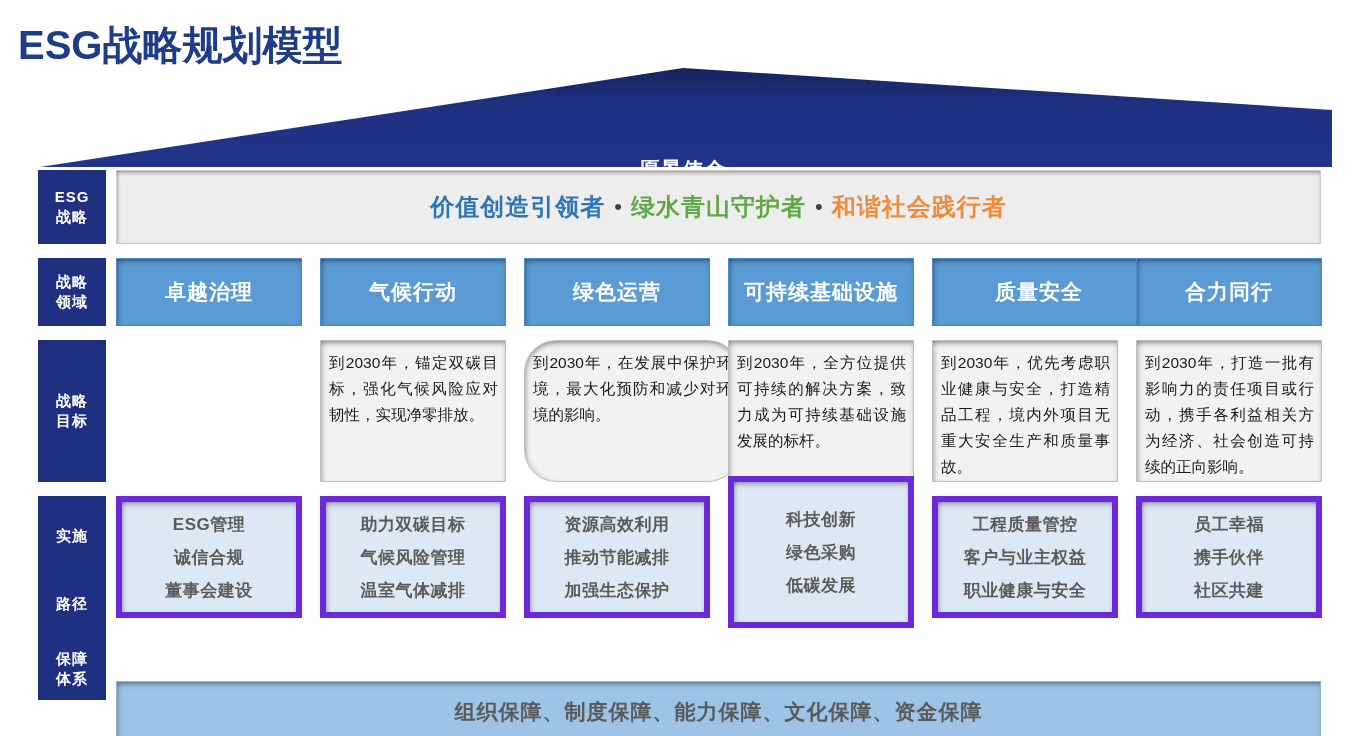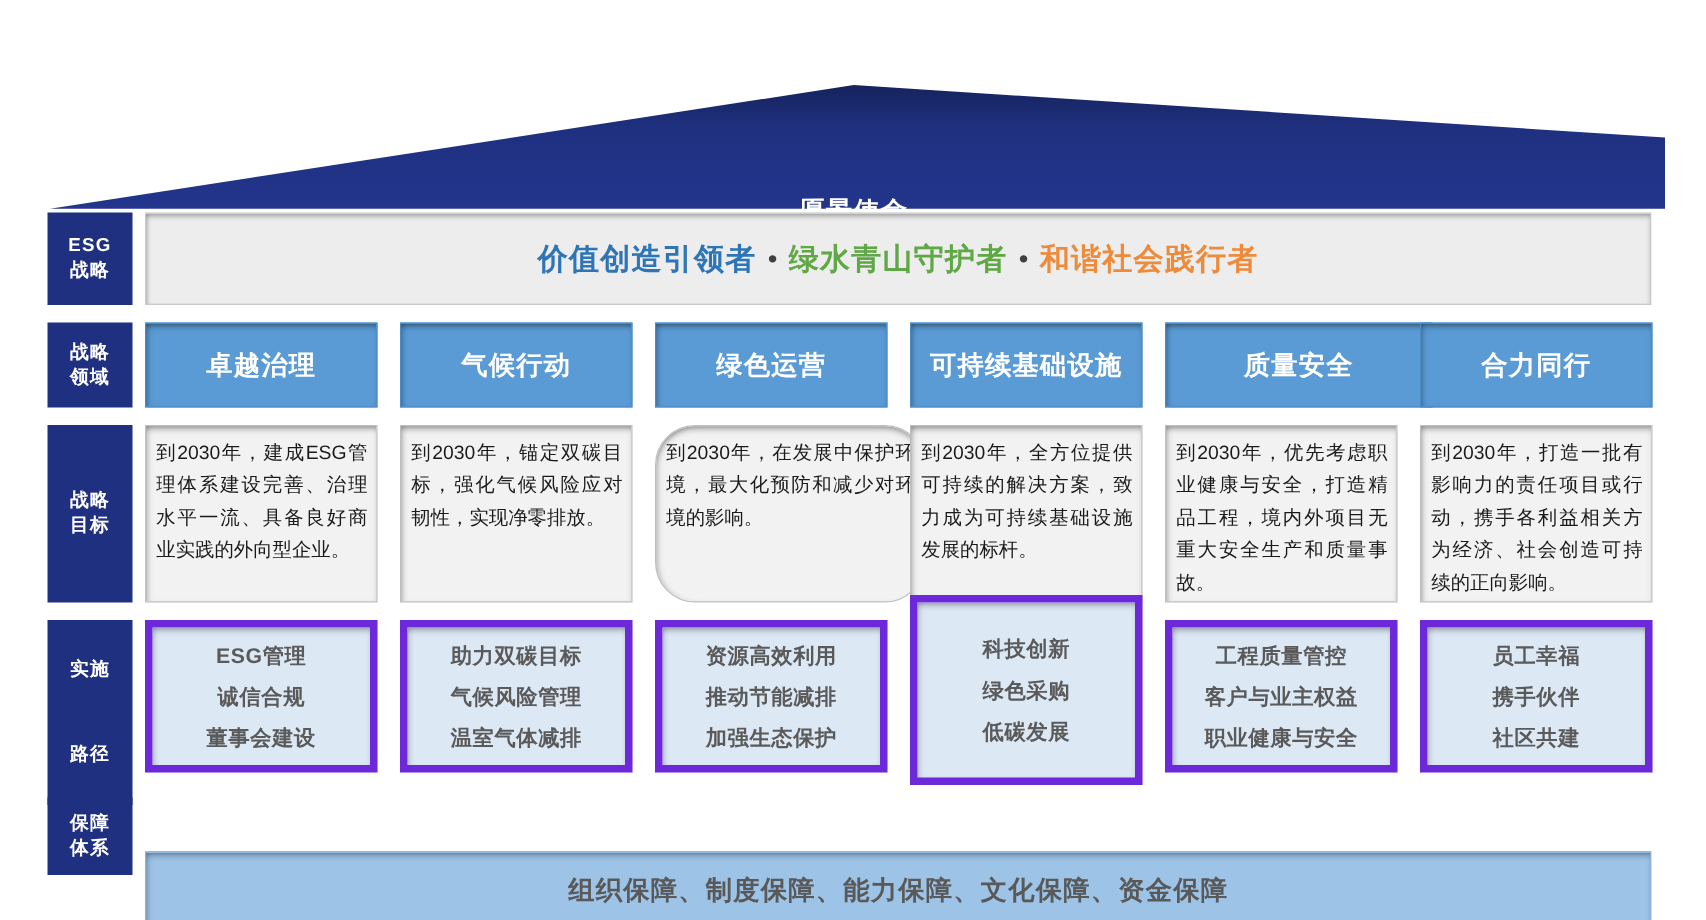--- a/index.html
+++ b/index.html
@@ -112,20 +112,21 @@
   .guard-text {
     color: #595959; font-size: 21px; font-weight: bold;
     letter-spacing: 1px; white-space: nowrap;
   }
 </style>
 </head>
 <body>
 
 <div id="stage">
 
+  <div class="page-title">ESG战略规划模型</div>
 
   <div class="roof-wrap">
     <svg class="roof-svg" viewBox="0 0 1365 101" preserveAspectRatio="none">
       <defs>
         <linearGradient id="roofGrad" x1="0" y1="0" x2="0" y2="1">
           <stop offset="0%" stop-color="#16235C"></stop>
           <stop offset="35%" stop-color="#1F3080"></stop>
           <stop offset="100%" stop-color="#23358C"></stop>
         </linearGradient>
       </defs>
@@ -164,21 +165,20 @@
     <span>实施</span>
     <span>路径</span>
   </div>
 
   <div class="label-cell" style="top:638px;height:62px;">
     <span>保障</span>
     <span>体系</span>
   </div>
 
   <div class="col-box domain-box" style="left:116px;top:258px;width:186px;height:68px;">卓越治理</div>
-  <div class="col-box goal-box" style="left:116px;top:340px;width:186px;height:142px;">到2030年，建成ESG管理体系建设完善、治理水平一流、具备良好商业实践的外向型企业。</div>
   <div class="col-box path-box" style="left:116px;top:496px;width:186px;height:122px;">
     <div class="path-line">ESG管理</div>
     <div class="path-line">诚信合规</div>
     <div class="path-line">董事会建设</div>
   </div>
 
   <div class="col-box domain-box" style="left:320px;top:258px;width:186px;height:68px;">气候行动</div>
   <div class="col-box goal-box" style="left:320px;top:340px;width:186px;height:142px;">到2030年，锚定双碳目标，强化气候风险应对韧性，实现净零排放。</div>
   <div class="col-box path-box" style="left:320px;top:496px;width:186px;height:122px;">
     <div class="path-line">助力双碳目标</div>

